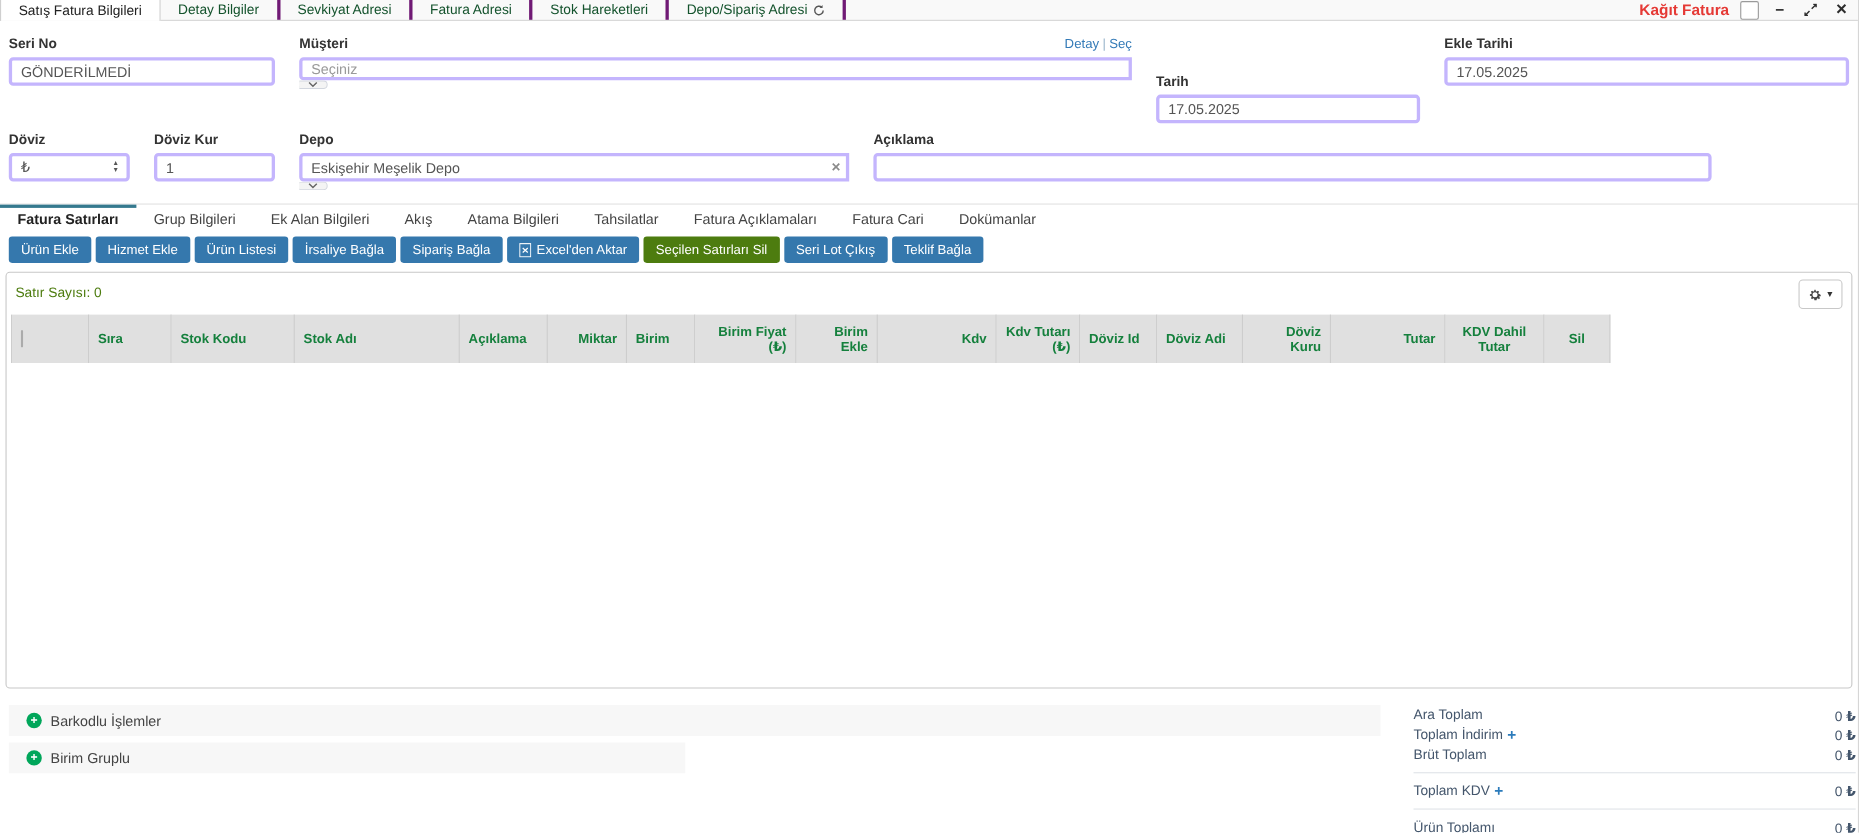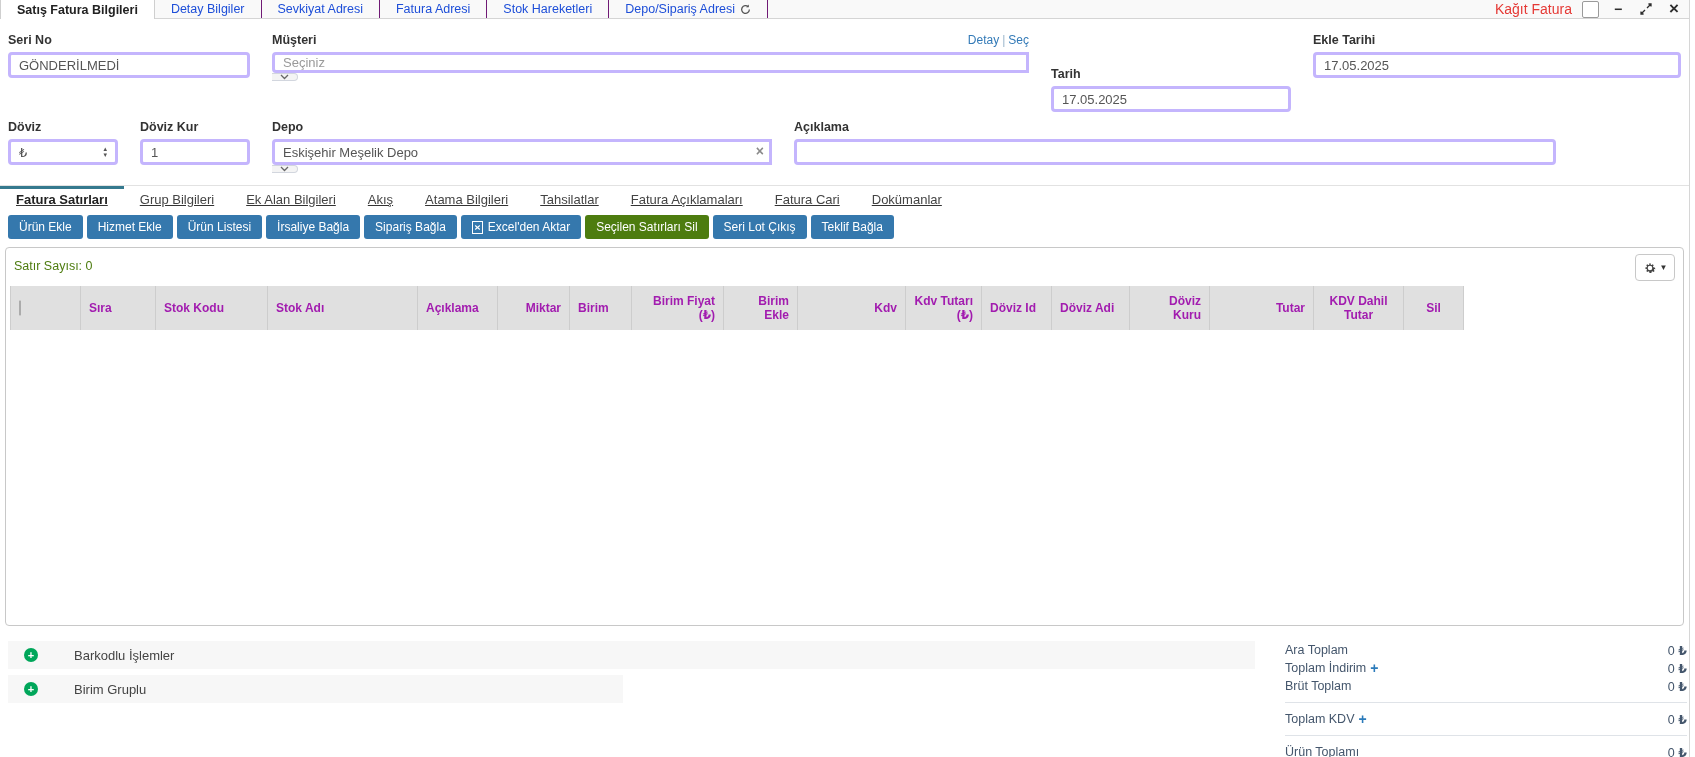--- a/index.html
+++ b/index.html
@@ -7,24 +7,24 @@
   body {
     background:#fff;
     font-family:"Liberation Sans","DejaVu Sans",sans-serif;
     font-size:13px; color:#333;
   }
   .app { width:1690px; height:757px; border-right:1px solid #d6d6d6; display:flex; flex-direction:column; }
 
   
   .topbar { height:28px; background:#f9f9f9; border-bottom:1px solid #d5d5d5; display:flex; align-items:stretch; }
   .toptabs { display:flex; flex:1; }
-  .toptab { padding:0 16px; display:flex; align-items:center; gap:5px; font-size:12.5px; color:#1d4ed8; cursor:pointer; border-right:1px solid #701a75; white-space:nowrap; }
-  .toptab.active { background:#fff; font-weight:700; color:#222; border-right:1px solid #cfcfcf; border-left:1px solid #cfcfcf; margin-bottom:-1px; }
+  .toptab { padding:0 16px; display:flex; align-items:center; gap:5px; font-size:12.5px; color:#14532d; cursor:pointer; border-right:3px solid #701a75; white-space:nowrap; }
+  .toptab.active { background:#fff; font-weight:400; color:#222; border-right:1px solid #cfcfcf; border-left:1px solid #cfcfcf; margin-bottom:-1px; }
   .top-right { display:flex; align-items:center; gap:10px; padding-right:6px; }
-  .kagit { color:#e53935; font-size:14px; cursor:pointer; white-space:nowrap; }
+  .kagit { color:#e53935; font-size:14px; cursor:pointer; white-space:nowrap;font-weight:bold; }
   .win-check { width:17px; height:17px; background:#fff; border:1px solid #9a9a9a; border-radius:2px; cursor:pointer; }
   .winbtn { width:18px; height:18px; display:flex; align-items:center; justify-content:center; color:#2d2d2d; font-weight:700; cursor:pointer; font-size:14px; }
 
   
   .form-area { padding:6px 8px 12px 8px; border-bottom:1px solid #e2e2e2; }
   .frow { display:flex; gap:22px; margin-top:6px; }
   .field { display:flex; flex-direction:column; }
   .flabel-row { display:flex; justify-content:space-between; align-items:flex-end; margin-bottom:5px; height:16px; }
   .flabel { font-size:12.5px; font-weight:700; color:#333; }
   .flinks { font-size:12px; color:#337ab7; }
@@ -35,53 +35,53 @@
   .combo .selectlike { border-radius:4px 0 0 4px; display:flex; align-items:center; }
   .combo .placeholder { color:#9a9a9a; }
   .combo .toggle { width:26px; border:1px solid #d2d6de; border-left:none; border-radius:0 4px 4px 0; background:#f4f4f4; display:flex; align-items:center; justify-content:center; cursor:pointer; }
   .clearwrap { position:relative; flex:1; }
   .clearwrap input.tb { border-radius:4px 0 0 4px; padding-right:26px; }
   .clear-x { position:absolute; right:8px; top:4px; color:#8a8a8a; font-weight:700; font-size:14px; cursor:pointer; line-height:16px; }
   .dovizsel { display:flex; align-items:center; justify-content:space-between; cursor:pointer; }
   .stepper { display:flex; flex-direction:column; line-height:6px; font-size:7px; color:#555; }
 
   
-  .innertabs { display:flex; height:34px; align-items:flex-start;text-decoration:underline; }
+  .innertabs { display:flex; height:34px; align-items:flex-start; }
   .itab { padding:3px 16px 0 16px; display:flex; align-items:center; font-size:13px; color:#444; cursor:pointer; border-top:3px solid transparent; }
   .itab.active { font-weight:700; color:#222; border-top:3px solid #35798e; background:#fff; }
 
   
   .toolbar { display:flex; gap:4px; margin:8px 8px 0 8px; }
   .btn { background:#3578ad; color:#fff; border:none; border-radius:3px; font-size:12px; padding:5px 11px; cursor:pointer; display:flex; align-items:center; gap:5px; font-family:inherit; white-space:nowrap; }
   .btn.danger { background:#4d7c0f; }
 
   
   .grid-box { margin:8px 5px 0 5px; border:1px solid #c8c8c8; border-radius:4px; height:384px; position:relative; background:#fff; }
   .grid-top { display:flex; justify-content:space-between; align-items:flex-start; padding:6px 8px 2px 8px; }
   .row-count { font-size:12.5px; color:#4d7c0f; padding-top:5px; }
   .gearbtn { width:40px; height:27px; border:1px solid #c8c8c8; border-radius:4px; background:#fff; display:flex; align-items:center; justify-content:center; gap:3px; cursor:pointer; }
   .gearbtn .caret { font-size:8px; color:#333; }
   table.grid { border-collapse:collapse; table-layout:fixed; width:1453px; margin-left:4px; margin-top:3px; }
-  table.grid th { background:#e0e0e0; border-right:1px solid #cdcdcd; height:44px; font-size:12px; font-weight:700; color:#a21caf; padding:4px 8px; vertical-align:middle; }
+  table.grid th { background:#e0e0e0; border-right:1px solid #cdcdcd; height:44px; font-size:12px; font-weight:700; color:#15803d; padding:4px 8px; vertical-align:middle; }
   table.grid th:first-child { border-left:1px solid #cdcdcd; }
   .c-left { text-align:left; } .c-right { text-align:right; } .c-center { text-align:center; }
   .hdr-check { width:16px; height:16px; background:#fff; border:1px solid #ababab; border-radius:2px; cursor:pointer; }
   .grid-body { height:295px; }
 
   
   .hscroll { margin:5px 6px 0 6px; height:8px; background:#ececec; border-radius:4px; cursor:pointer; }
 
   
   .bottom { display:flex; margin-top:10px; padding-left:8px; }
   .bottom-left { width:1265px; }
   .accordion { background:#f7f7f7; height:28px; display:flex; align-items:center; gap:8px; padding-left:16px; cursor:pointer; }
   .accordion.first { width:1247px; margin-bottom:6px; }
   .accordion.second { width:615px; }
   .plus-circle { width:14px; height:14px; border-radius:50%; background:#00a65a; color:#fff; font-size:11px; font-weight:700; display:flex; align-items:center; justify-content:center; line-height:1; }
-  .acc-label { font-size:13px; color:#444;margin-left:28px; }
+  .acc-label { font-size:13px; color:#444; }
 
   .totals { width:402px; margin-left:12px; font-size:12.5px; color:#44566c; }
   .trow { display:flex; justify-content:space-between; align-items:center; height:18px; }
   .trow .lbl { display:flex; align-items:center; gap:4px; }
   .plus-blue { color:#2b7bbb; font-weight:700; font-size:14px; cursor:pointer; line-height:1; }
   .tval { white-space:nowrap; }
   .tval .cur { font-weight:700; }
   .tdivider { border-top:1px solid #dfe3e8; margin:7px 0; }
 
   .footer-strip { margin-top:auto; height:10px; background:#f1f1f1; border-top:1px solid #dcdcdc; }

